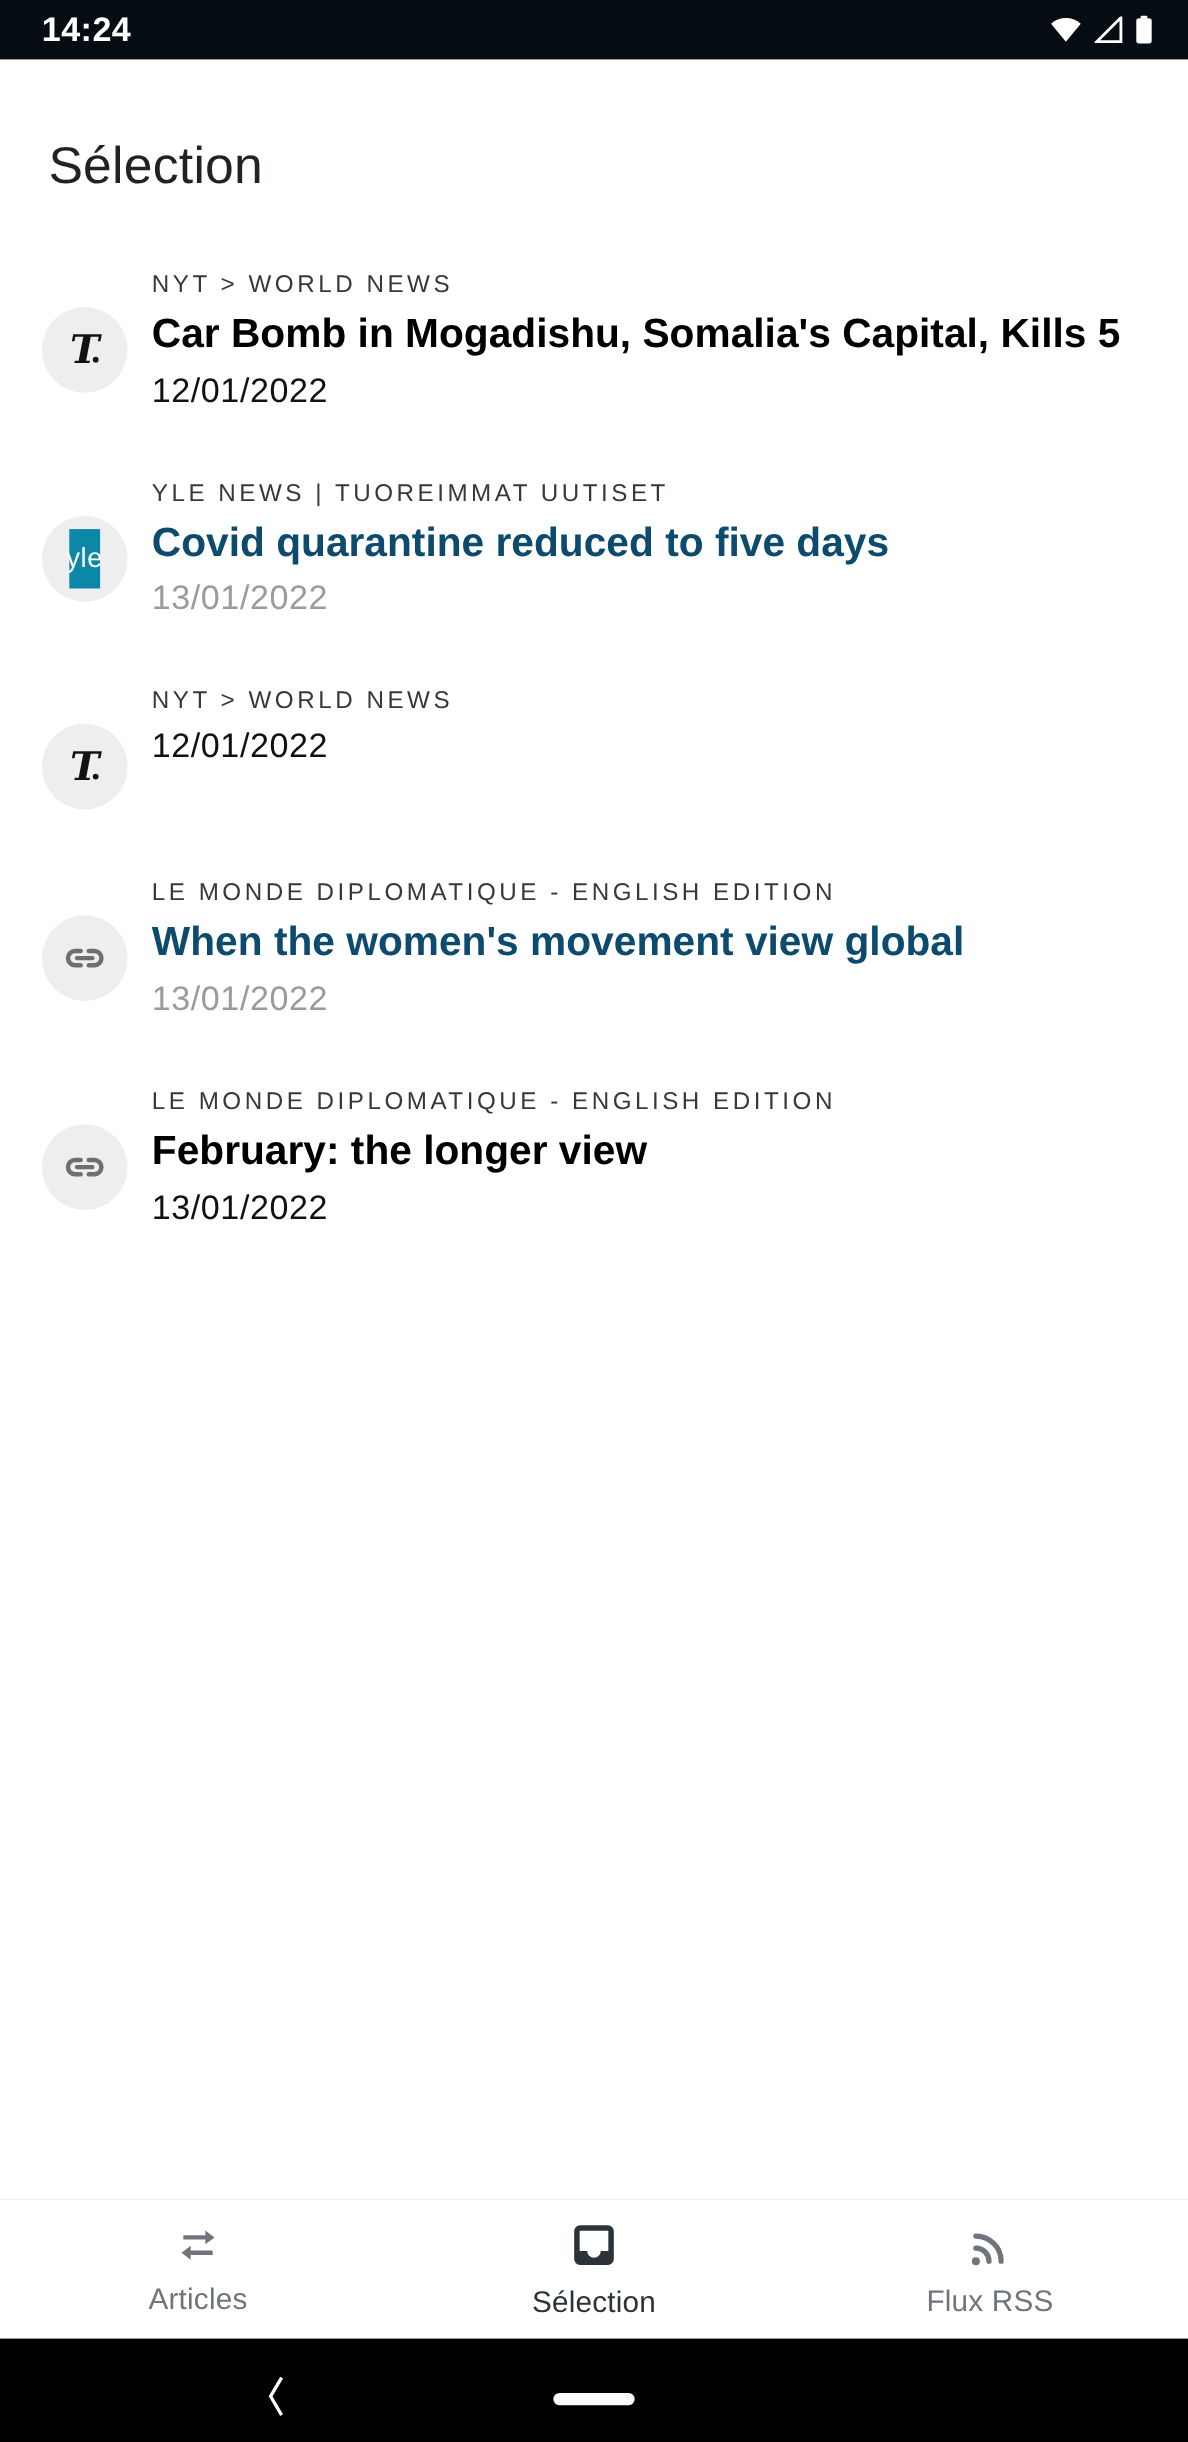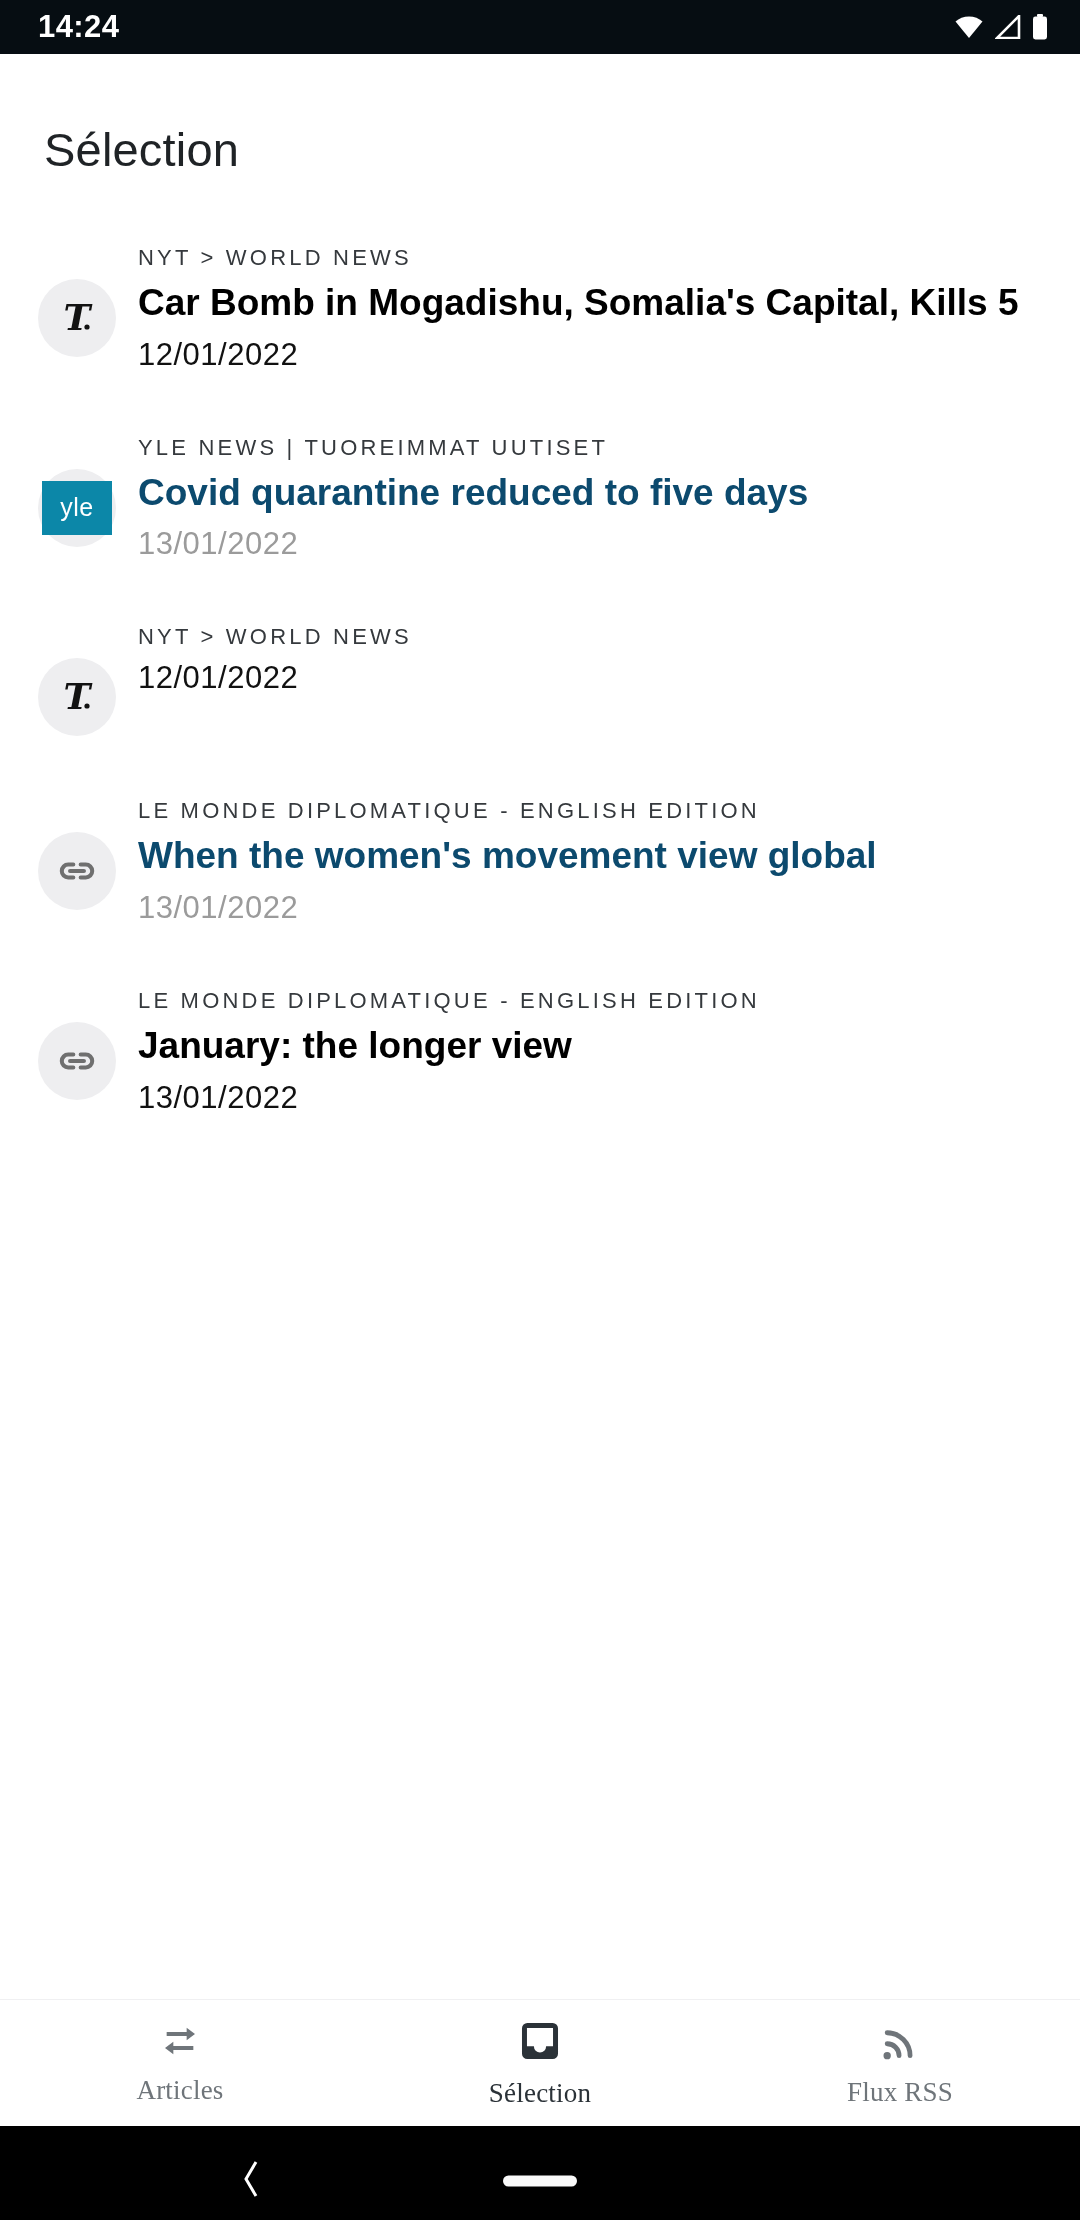--- a/index.html
+++ b/index.html
@@ -76,21 +76,21 @@
     border-radius: 50%;
     background: #eeeef0;
     display: flex;
     align-items: center;
     justify-content: center;
     margin-top: 38px;
     margin-right: 22px;
   }
   .avatar svg { display: block; }
   .avatar .yle-box {
-    width: 70px;
+    width: 28px;
     height: 54px;
     background: #0c87a8;
     color: #ffffff;
     display: flex;
     align-items: center;
     justify-content: center;
     font-size: 25px;
     letter-spacing: 0.5px;
   }
   .entry-body {
@@ -122,21 +122,20 @@
   }
   .entry.read .date { color: #9b9b9b; }
 
   
   .bottomnav {
     height: 126px;
     border-top: 1px solid #f0f0f2;
     background: #ffffff;
     display: flex;
     align-items: center;
-    font-family: Liberation Serif, serif;
   }
   .navitem {
     flex: 1 1 0;
     display: flex;
     flex-direction: column;
     align-items: center;
     justify-content: center;
     gap: 14px;
   }
   .navitem svg { display: block; }
@@ -259,21 +258,21 @@
     <div class="entry">
       <div class="avatar">
         <svg width="44" height="44" viewBox="0 0 24 24" fill="none" stroke="#6f6f6f" stroke-width="2.2" stroke-linecap="round">
           <path d="M10 8.5 H7.2 A3.5 3.5 0 0 0 7.2 15.5 H10"></path>
           <path d="M14 8.5 H16.8 A3.5 3.5 0 0 1 16.8 15.5 H14"></path>
           <path d="M8.2 12 H15.8"></path>
         </svg>
       </div>
       <div class="entry-body">
         <div class="src">LE MONDE DIPLOMATIQUE - ENGLISH EDITION</div>
-        <div class="headline">January: the longer view</div>
+        <div class="headline">February: the longer view</div>
         <div class="date">13/01/2022</div>
       </div>
     </div>
 
   </div>
 
   <div class="bottomnav">
 
     <div class="navitem">
       <span>

